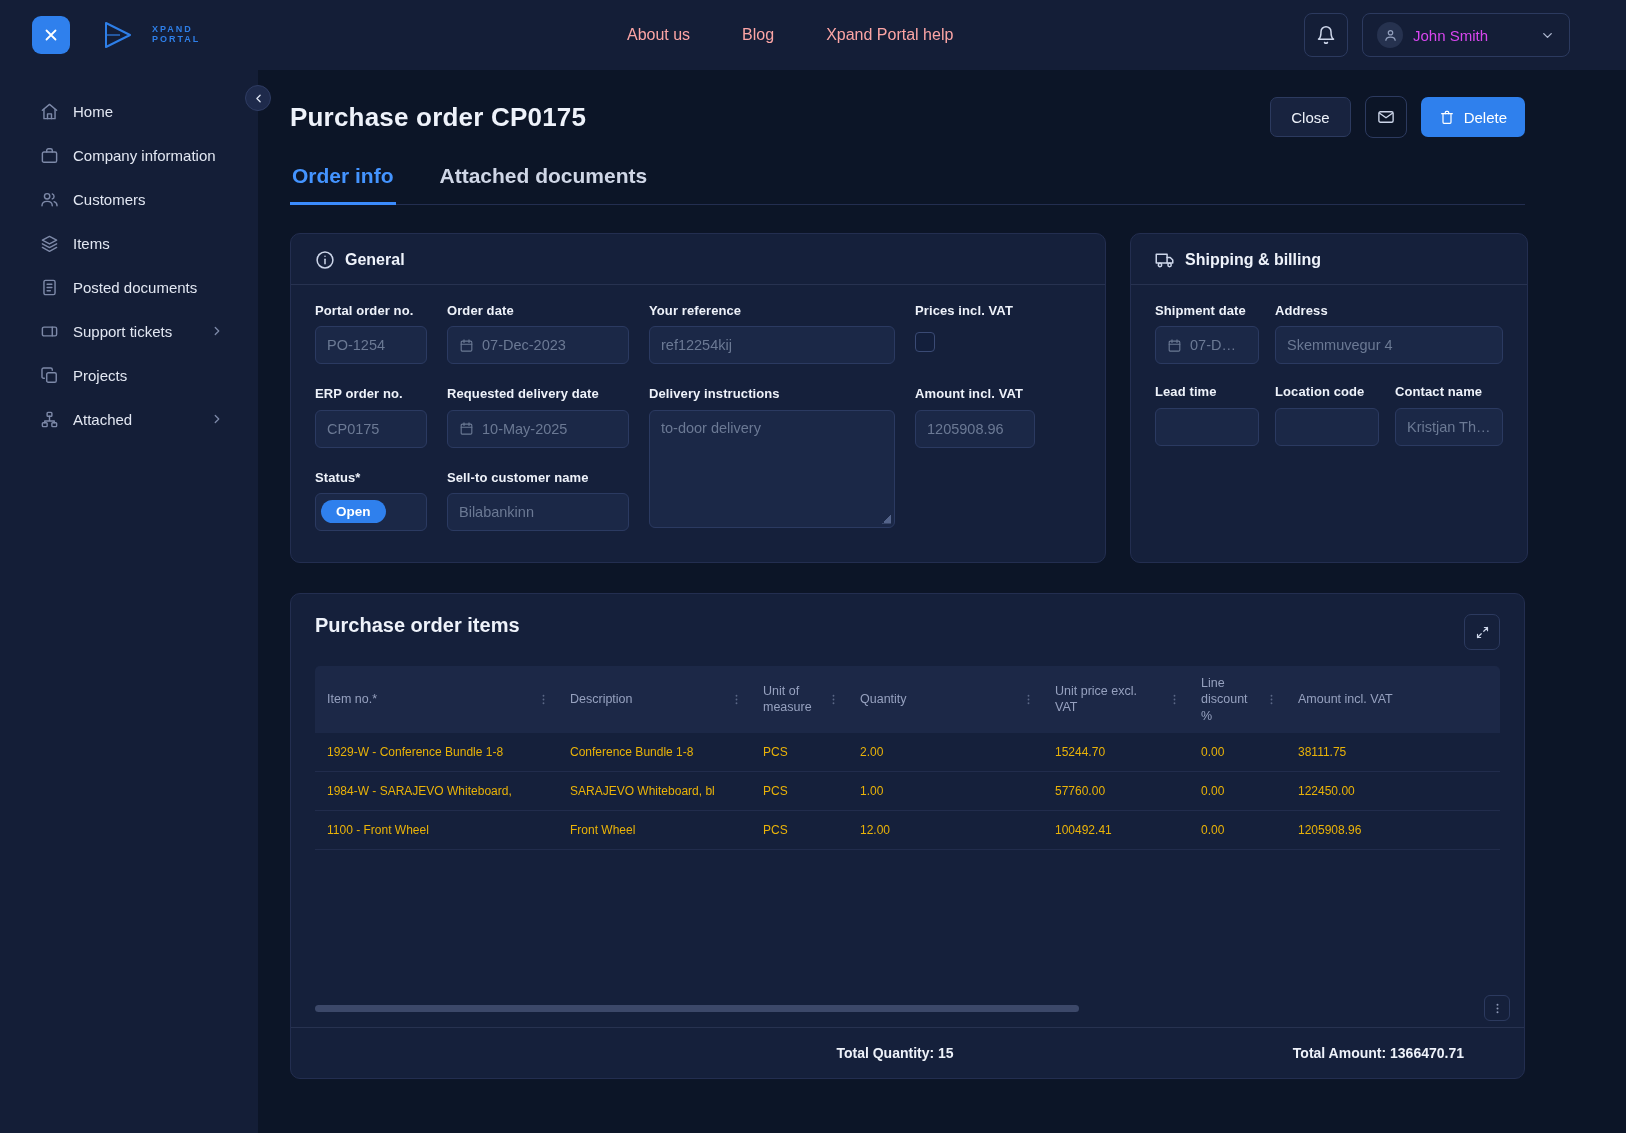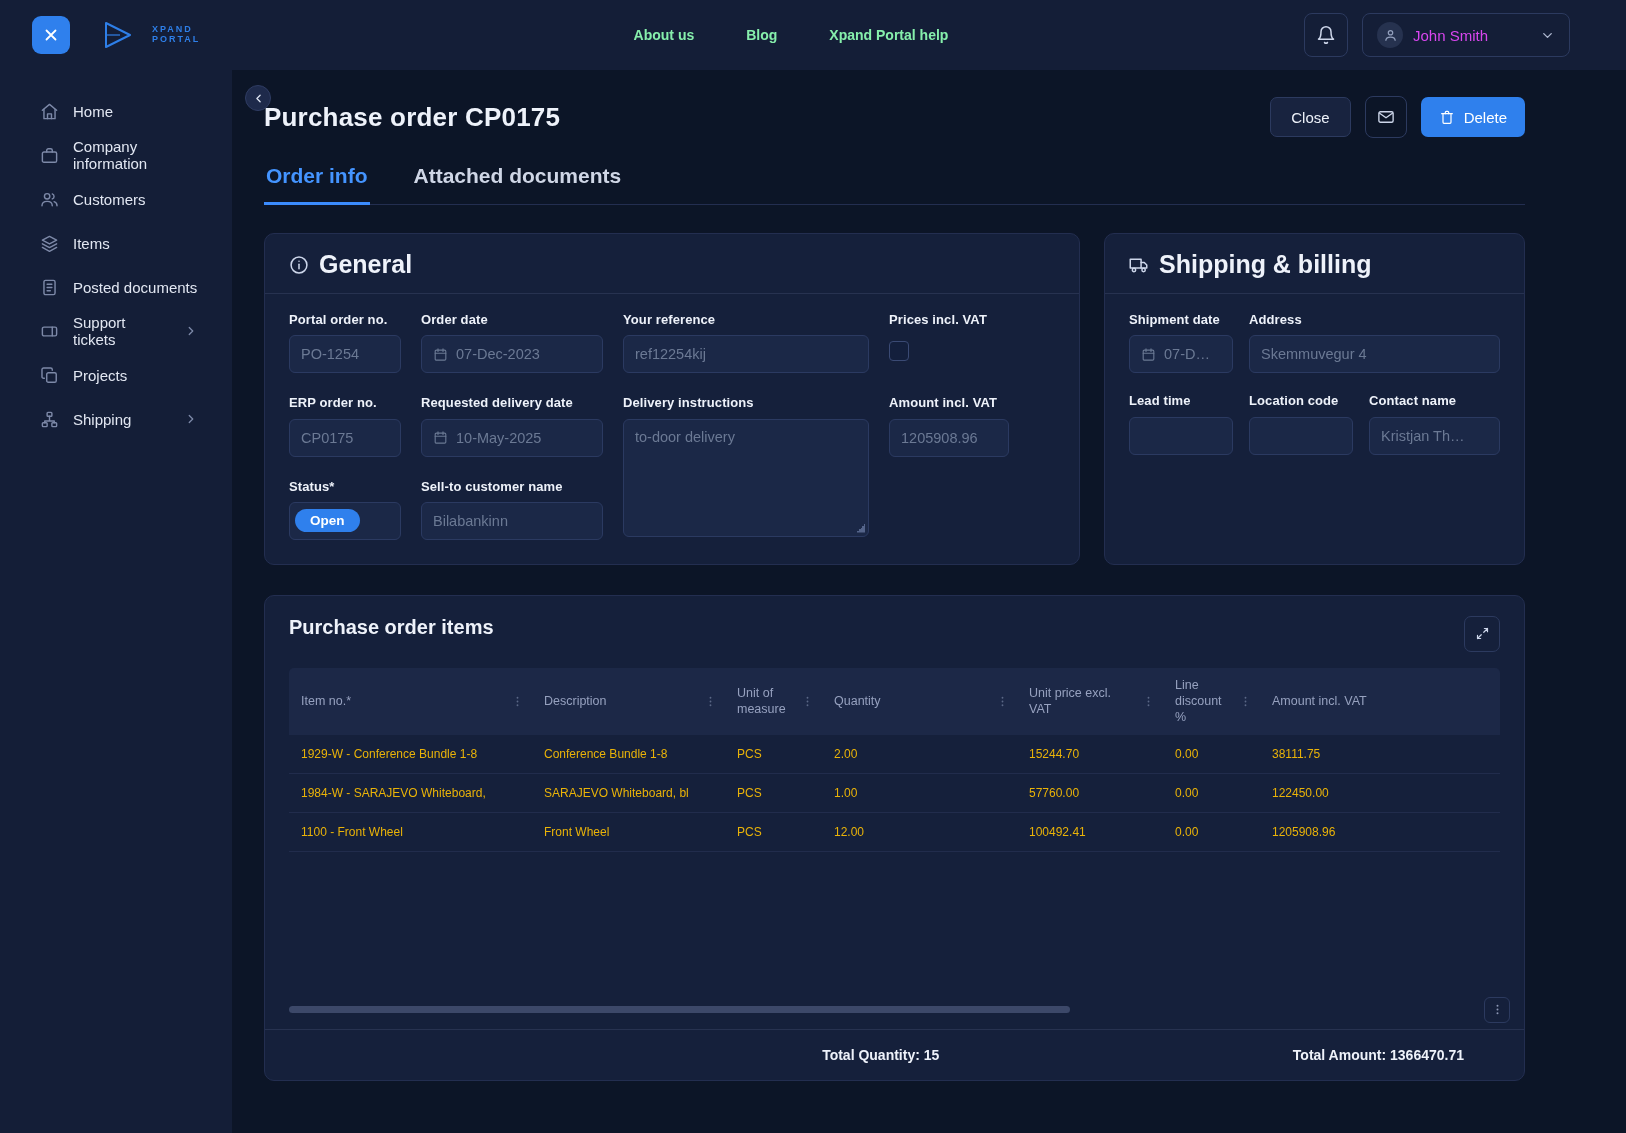--- a/index.html
+++ b/index.html
@@ -41,21 +41,21 @@
     background:var(--accent); display:flex; align-items:center; justify-content:center;
   }
   .logo{ display:flex; align-items:center; gap:16px; margin-left:30px; color:#2e7fe8; }
   .logo-text{ display:flex; flex-direction:column; line-height:1.1; }
   .logo-text span{ font-size:9px; font-weight:700; letter-spacing:2px; color:#2e7fe8; }
   .topnav{
     position:absolute; left:50%; transform:translateX(-57%);
     display:flex; gap:52px;
   }
   .topnav a{
-    color:#86efac; text-decoration:none; font-size:14px; font-weight:700;
+    color:#fca5a5; text-decoration:none; font-size:16px; font-weight:400;
   }
   .topbar-right{ margin-left:auto; display:flex; align-items:center; gap:14px; }
   .iconbtn{
     background:transparent; border:1px solid var(--btn-border); border-radius:8px;
     width:44px; height:44px; display:flex; align-items:center; justify-content:center;
     color:#cdd6ea;
   }
   .user-chip{
     height:44px; min-width:208px; background:transparent; border:1px solid var(--btn-border);
     border-radius:8px; display:flex; align-items:center; gap:10px; padding:0 14px;
@@ -64,21 +64,21 @@
   .avatar{
     width:26px; height:26px; border-radius:50%; background:#26324f;
     display:flex; align-items:center; justify-content:center; color:#93a0bd;
   }
   .user-chip .name{ font-size:15px; font-weight:500; }
   .user-chip .chev{ margin-left:auto; color:#aeb8cf; }
 
   
   .shell{ display:flex; height:1063px; position:relative; }
   .sidebar{
-    width:232px; flex:none; background:var(--panel); padding-top:18px;
+    width:258px; flex:none; background:var(--panel); padding-top:18px;
   }
   .side-item{
     height:42px; margin:2px 24px; border-radius:8px;
     display:flex; align-items:center; gap:14px; padding:0 10px 0 16px;
     color:#e2e7f2; font-size:15px;
   }
   .side-item .icon{ color:#7d89a8; }
   .side-item.active{ background:rgba(47,128,237,0.16); color:var(--accent-text); font-weight:500; }
   .side-item.active .icon{ color:var(--accent-text); }
   .side-item .chev{ margin-left:auto; color:#7d89a8; }
@@ -112,21 +112,21 @@
   .cards-row{ margin-top:28px; display:flex; gap:24px; align-items:stretch; }
   .card{
     background:var(--card); border:1px solid var(--card-border); border-radius:10px;
   }
   .general-card{ width:816px; flex:none; min-height:330px; }
   .shipping-card{ flex:1; min-height:330px; }
   .card-head{
     display:flex; align-items:center; gap:10px; padding:16px 24px 14px;
     border-bottom:1px solid var(--line);
   }
-  .card-head h2{ font-size:25px; font-weight:600; }
+  .card-head h2{ font-size:16px; font-weight:600; }
   .card-head .icon{ color:#cdd6ea; }
 
   .general-grid{
     display:grid; grid-template-columns:112px 182px 246px 120px;
     column-gap:20px; row-gap:22px; padding:18px 24px 24px; align-items:start;
   }
   .shipping-grid{
     display:grid; grid-template-columns:104px 104px 1fr;
     column-gap:16px; row-gap:20px; padding:18px 24px 24px; align-items:start;
   }
@@ -336,21 +336,21 @@
     </div>
     <div class="side-item" data-interactable="true">
       <span class="icon" data-interactable="false">
         <svg width="19" height="19" viewBox="0 0 24 24" fill="none" stroke="currentColor" stroke-width="1.8" stroke-linecap="round" stroke-linejoin="round">
             <rect x="9" y="3" width="6" height="5" rx="1"></rect>
             <rect x="3" y="16" width="6" height="5" rx="1"></rect>
             <rect x="15" y="16" width="6" height="5" rx="1"></rect>
             <path d="M12 8v3.5M6 14h12M6 14v2M18 14v2M12 11.5v2.5"></path>
           </svg>
       </span>
-      <span data-interactable="false">Shipping</span>
+      <span data-interactable="false">Attached</span>
       <span class="icon chev" data-interactable="false">
         <svg width="14" height="14" viewBox="0 0 24 24" fill="none" stroke="currentColor" stroke-width="2.2" stroke-linecap="round" stroke-linejoin="round">
             <path d="M9 6l6 6-6 6"></path>
           </svg>
       </span>
     </div>
   </aside>
 
   <button class="collapse-btn" data-interactable="true">
     <span class="icon" data-interactable="false">

